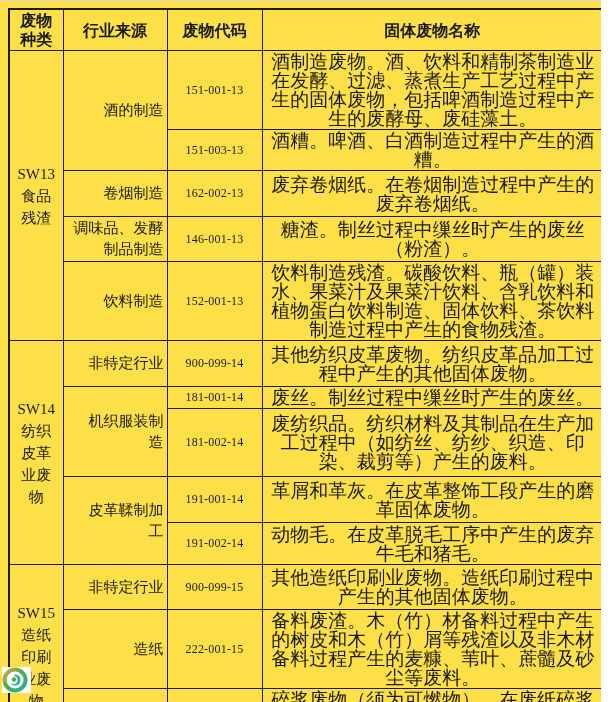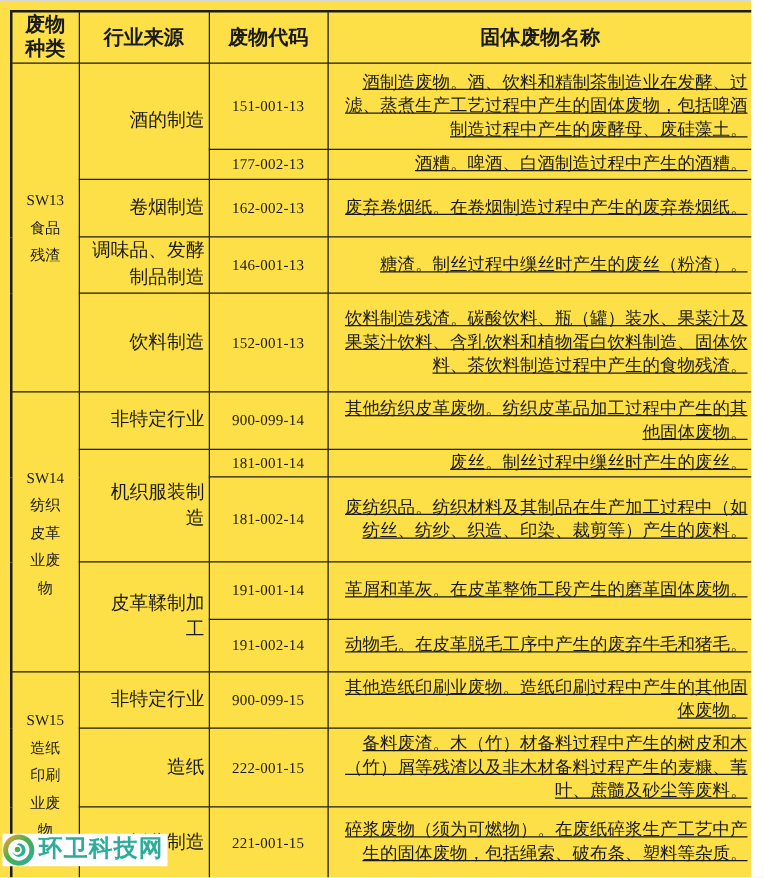--- a/index.html
+++ b/index.html
@@ -44,46 +44,45 @@
     text-align: center;
     vertical-align: middle;
     line-height: 19px;
     white-space: pre-line;
     padding: 1px 2px;
   }
   td.cat {
     text-align: center;
     vertical-align: middle;
     white-space: pre-line;
-    font-size: 12px;
+    font-size: 15px;
     line-height: 22px;
     padding: 1px 2px;
   }
   td.ind {
     text-align: right;
     vertical-align: middle;
     white-space: pre-line;
     font-size: 15px;
     line-height: 21px;
     padding: 1px 3px;
   }
   td.code {
     text-align: center;
     vertical-align: middle;
     font-size: 12px;
     letter-spacing: 0.2px;
     padding: 1px 2px;
   }
   td.name {
-    text-align: right;
-    vertical-align: middle;
-    font-size: 14px;
+    text-align: center;
+    vertical-align: middle;
+    font-size: 19px;
     line-height: 19px;
     padding: 1px 4px 1px 5px;
-    text-decoration: underline;
   }
   .logo {
     position: absolute;
     left: 2px;
     top: 667px;
     display: flex;
     align-items: center;
     gap: 3px;
     background: #fefefe;
     padding-right: 3px;
@@ -123,21 +122,21 @@
     <tbody>
       <tr style="height:69px">
         <td class="cat" rowspan="5">SW13
 食品
 残渣</td>
         <td class="ind" rowspan="2">酒的制造</td>
         <td class="code">151-001-13</td>
         <td class="name">酒制造废物。酒、饮料和精制茶制造业在发酵、过滤、蒸煮生产工艺过程中产生的固体废物，包括啤酒制造过程中产生的废酵母、废硅藻土。</td>
       </tr>
       <tr style="height:24px">
-        <td class="code">177-002-13</td>
+        <td class="code">151-003-13</td>
         <td class="name">酒糟。啤酒、白酒制造过程中产生的酒糟。</td>
       </tr>
       <tr style="height:46px">
         <td class="ind">卷烟制造</td>
         <td class="code">162-002-13</td>
         <td class="name">废弃卷烟纸。在卷烟制造过程中产生的废弃卷烟纸。</td>
       </tr>
       <tr style="height:42px">
         <td class="ind">调味品、发酵
 制品制造</td>
@@ -210,15 +209,14 @@
             <stop offset="0" stop-color="#e8a33d"></stop>
             <stop offset="0.45" stop-color="#49b04a"></stop>
             <stop offset="1" stop-color="#2dac9c"></stop>
           </linearGradient>
         </defs>
         <circle cx="13" cy="13" r="10.5" fill="none" stroke="url(#ringGrad)" stroke-width="4"></circle>
         <path d="M13 7.5 a5.5 5.5 0 1 1 -5.5 5.5 a4 4 0 0 0 4 4 a4 4 0 0 0 0 -8 z" fill="#2dac9c"></path>
         <circle cx="12" cy="12.5" r="2.2" fill="#49b04a"></circle>
       </svg>
     </span>
-    <span class="logo-text">环卫科技网</span>
   </a>
 </div>
 
 </body></html>

